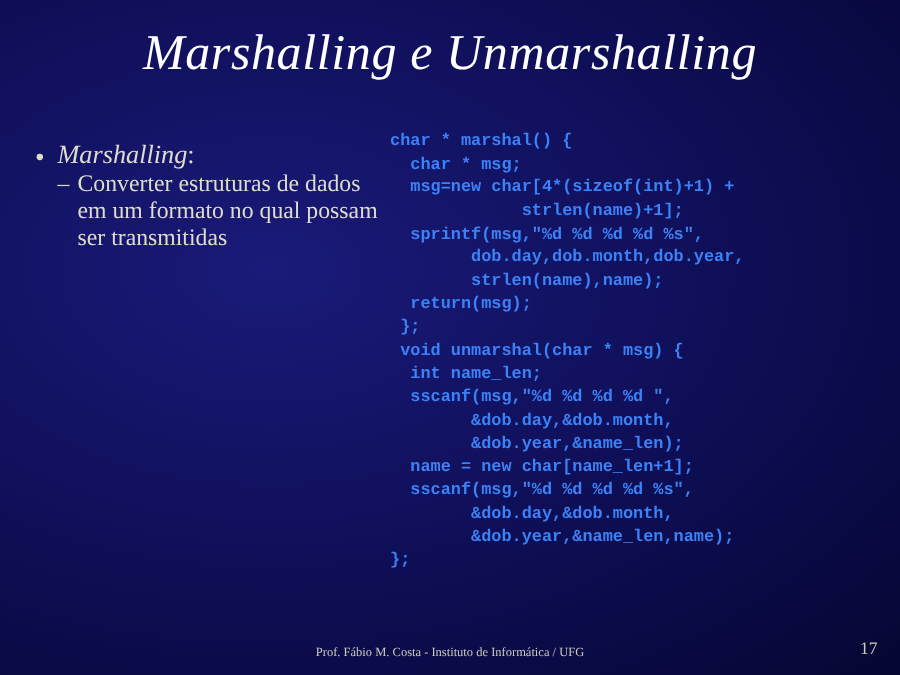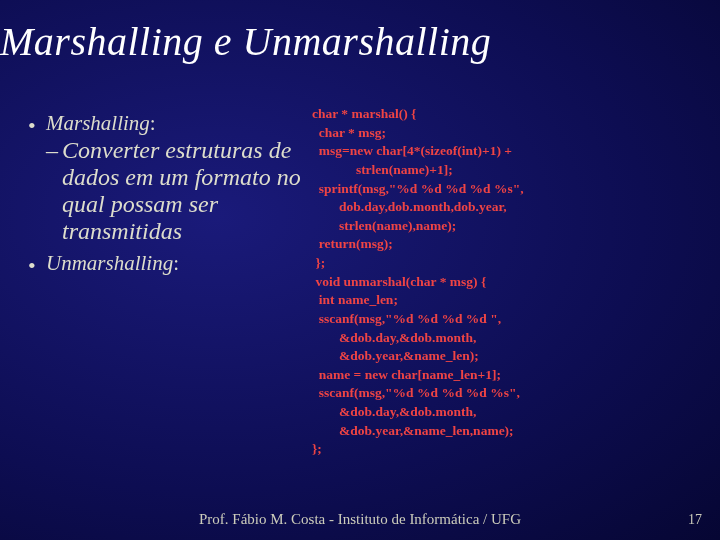--- a/index.html
+++ b/index.html
@@ -14,21 +14,21 @@
   }
   .slide {
     width: 100%;
     height: 100%;
     padding: 18px 0 0 0;
     position: relative;
   }
   .title {
     font-size: 40px;
     font-style: italic;
-    text-align: left;
+    text-align: center;
     color: #fff;
     margin-bottom: 12px;
     font-weight: normal;
     letter-spacing: 0.5px;
   }
   .content {
     display: flex;
     padding: 0 18px 0 28px;
     margin-top: 40px;
   }
@@ -52,62 +52,61 @@
     position: absolute;
     left: 0;
     top: 2px;
     font-size: 22px;
     color: #ddddcc;
   }
   .bullet1-text {
     font-style: italic;
   }
   .bullet2 {
-    font-size: 24px;
+    font-size: 19px;
     padding-left: 34px;
     position: relative;
     margin-top: 2px;
     line-height: 1.12;
-    font-style: italic;
   }
   .bullet2::before {
     content: "–";
     position: absolute;
     left: 18px;
     top: 0;
   }
   .right {
     flex: 1;
     padding-left: 4px;
   }
   .code {
-    font-family: Liberation Serif, serif;
+    font-family: Liberation Mono, monospace;
     font-size: 13.5px;
     font-weight: bold;
-    color: #ef4444;
+    color: #3b82f6;
     white-space: pre;
     line-height: 1.38;
   }
   .footer {
     position: absolute;
     bottom: 12px;
     left: 0;
     width: 100%;
     font-size: 11px;
     color: #ccccbb;
   }
   .footer-left {
     position: absolute;
     left: 8px;
     bottom: 0;
   }
   .footer-center {
     text-align: center;
     width: 100%;
-    font-size: 15px;
+    font-size: 10px;
   }
   .footer-right {
     position: absolute;
     right: 18px;
     bottom: 0;
     font-size: 14px;
     text-align: center;
   }
 </style>
 </head>
@@ -115,23 +114,20 @@
 
 <div class="slide">
   <h1 class="title">Marshalling e Unmarshalling</h1>
   <div class="content">
     <div class="left">
       <ul>
         <li class="bullet1">
           <span class="bullet1-text">Marshalling</span><span>:</span>
         </li>
         <li class="bullet2">Converter estruturas de dados em um formato no qual possam ser transmitidas</li>
-        <li class="bullet1">
-          <span class="bullet1-text">Unmarshalling</span><span>:</span>
-        </li>
       </ul>
     </div>
     <div class="right">
       <div class="code">char * marshal() {
   char * msg;
   msg=new char[4*(sizeof(int)+1) +
              strlen(name)+1];
   sprintf(msg,"%d %d %d %d %s",
         dob.day,dob.month,dob.year,
         strlen(name),name);

